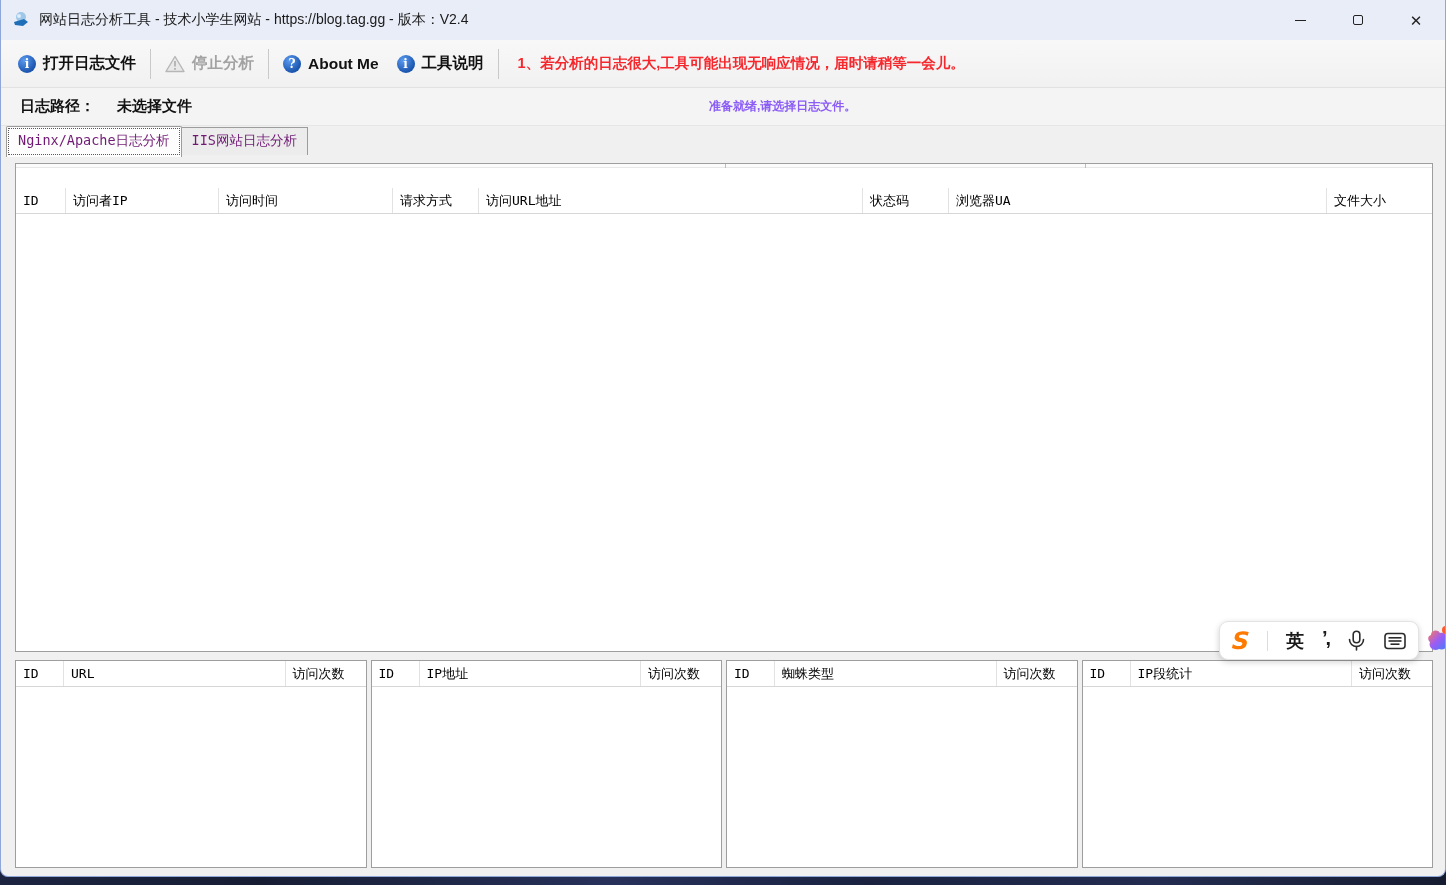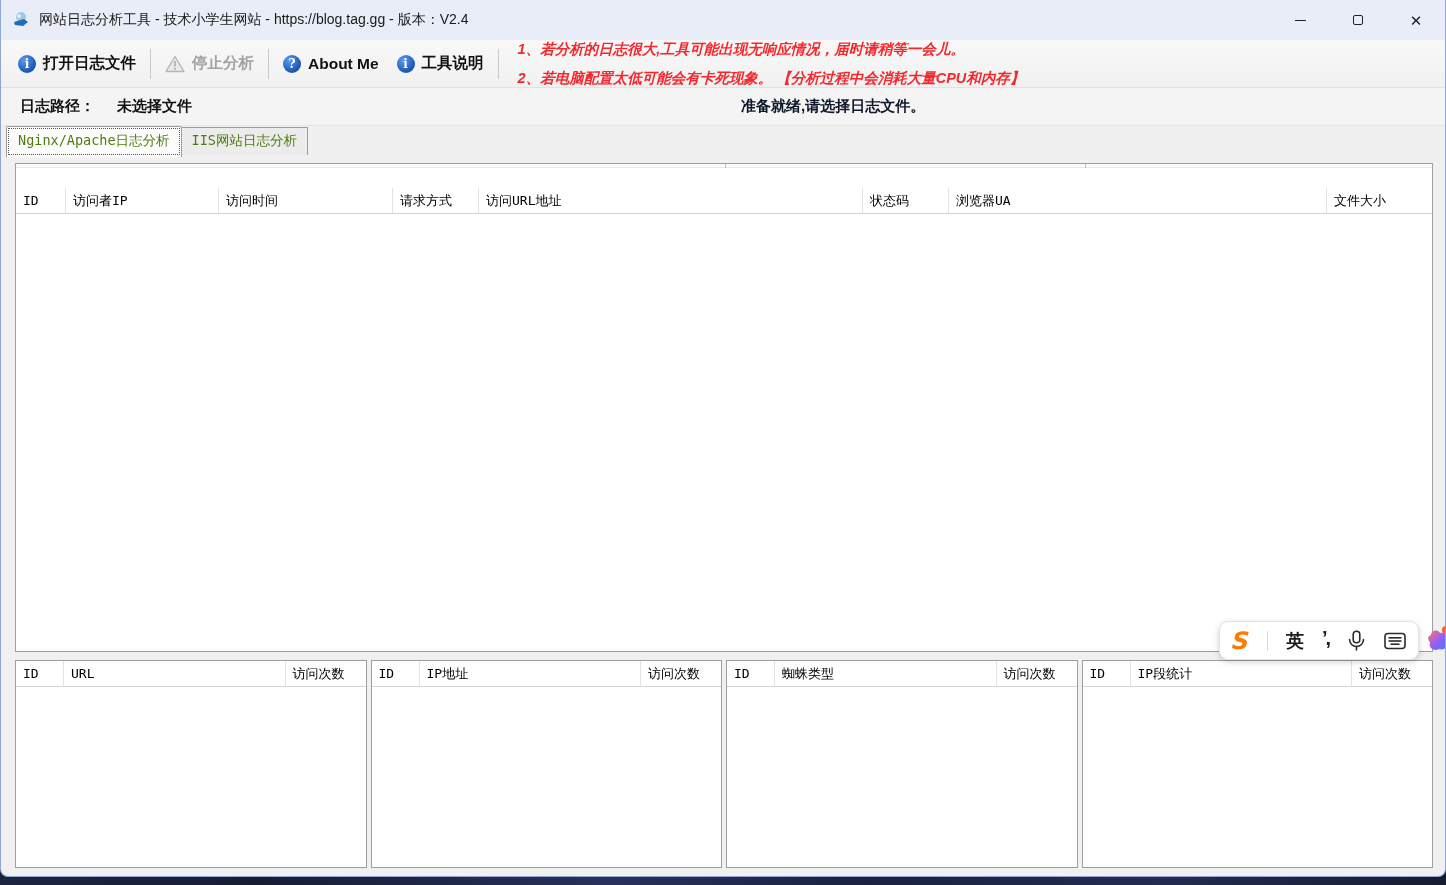--- a/index.html
+++ b/index.html
@@ -36,35 +36,35 @@
   .tool-btn.disabled{ color:#a2a2a2; font-weight:600; }
   .tool-sep{ width:1px; height:30px; background:#c9c9c9; margin:0 5px; }
   .circle-icon{
     width:18px; height:18px; border-radius:50%;
     background:radial-gradient(circle at 35% 30%, #5b9bf0, #1b55ae 70%);
     color:#fff; font-size:12px; font-weight:700; display:flex; align-items:center; justify-content:center;
     font-family:"DejaVu Serif", serif;
   }
   .warn-tri{ position:relative; width:20px; height:18px; }
   .warn-tri svg{ display:block; }
-  .warnings{ margin-left:14px; display:flex; flex-direction:column; gap:8px;font-style:italic; }
+  .warnings{ margin-left:14px; display:flex; flex-direction:column; gap:8px; }
   .warn-line{ font-size:14.5px; font-weight:600; color:#f5282d; line-height:21px; white-space:nowrap; }
   
   .pathrow{
     height:38px; background:#f4f4f4; border-bottom:1px solid #e6e6e6;
     display:flex; align-items:center; position:relative; font-size:15px; color:#111;
   }
   .path-label{ margin-left:19px; font-weight:600; }
   .path-value{ margin-left:22px; font-weight:600; }
-  .status-text{ position:absolute; left:740px; font-size:15px; font-weight:600; color:#0f172a; }
+  .status-text{ position:absolute; left:708px; font-size:12px; font-weight:600; color:#8b5cf6; }
   
   .tabrow{ height:30px; display:flex; align-items:flex-end; padding-left:5px; background:#f0f0f0; }
   .tab{
     font-family:"DejaVu Sans Mono","DejaVu Sans",monospace;
-    font-size:13.5px; color:#4d7c0f; padding:4px 10px 5px; border:1px solid #9c9c9c; border-bottom:none;
+    font-size:13.5px; color:#701a75; padding:4px 10px 5px; border:1px solid #9c9c9c; border-bottom:none;
     background:#ececec; cursor:default; white-space:nowrap;
   }
   .tab.active{
     background:#fdfdfd; position:relative; padding:5px 11px 7px; margin-bottom:-1px;
     outline:1px dotted #5a5a5a; outline-offset:-3px; border-radius:2px 2px 0 0;
   }
   .tab.inactive{ border-left:none; margin-bottom:1px;margin-top:28px; }
   
   .listview{
     background:#fff; border:1px solid #9e9e9e; display:flex; flex-direction:column;gap:20px;
@@ -151,21 +151,20 @@
       <span class="circle-icon">?</span>
       <span>About Me</span>
     </div>
     <div class="tool-btn">
       <span class="circle-icon">i</span>
       <span>工具说明</span>
     </div>
     <div class="tool-sep"></div>
     <div class="warnings">
       <div class="warn-line">1、若分析的日志很大,工具可能出现无响应情况，届时请稍等一会儿。</div>
-      <div class="warn-line">2、若电脑配置太低可能会有卡死现象。 【分析过程中会消耗大量CPU和内存】</div>
     </div>
   </div>
 
   <div class="pathrow">
     <span class="path-label">日志路径：</span>
     <span class="path-value">未选择文件</span>
     <span class="status-text">准备就绪,请选择日志文件。</span>
   </div>
 
   <div class="tabrow">

